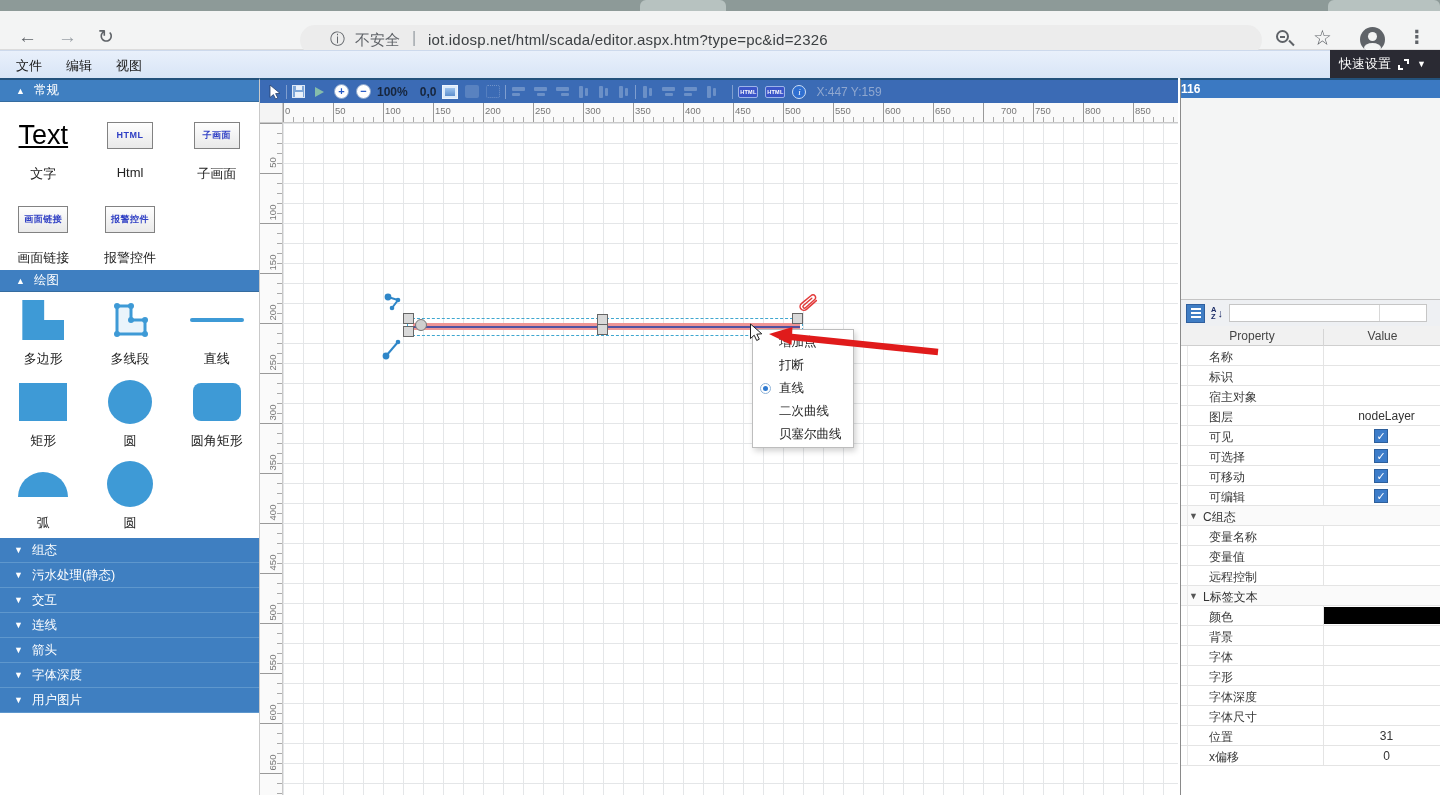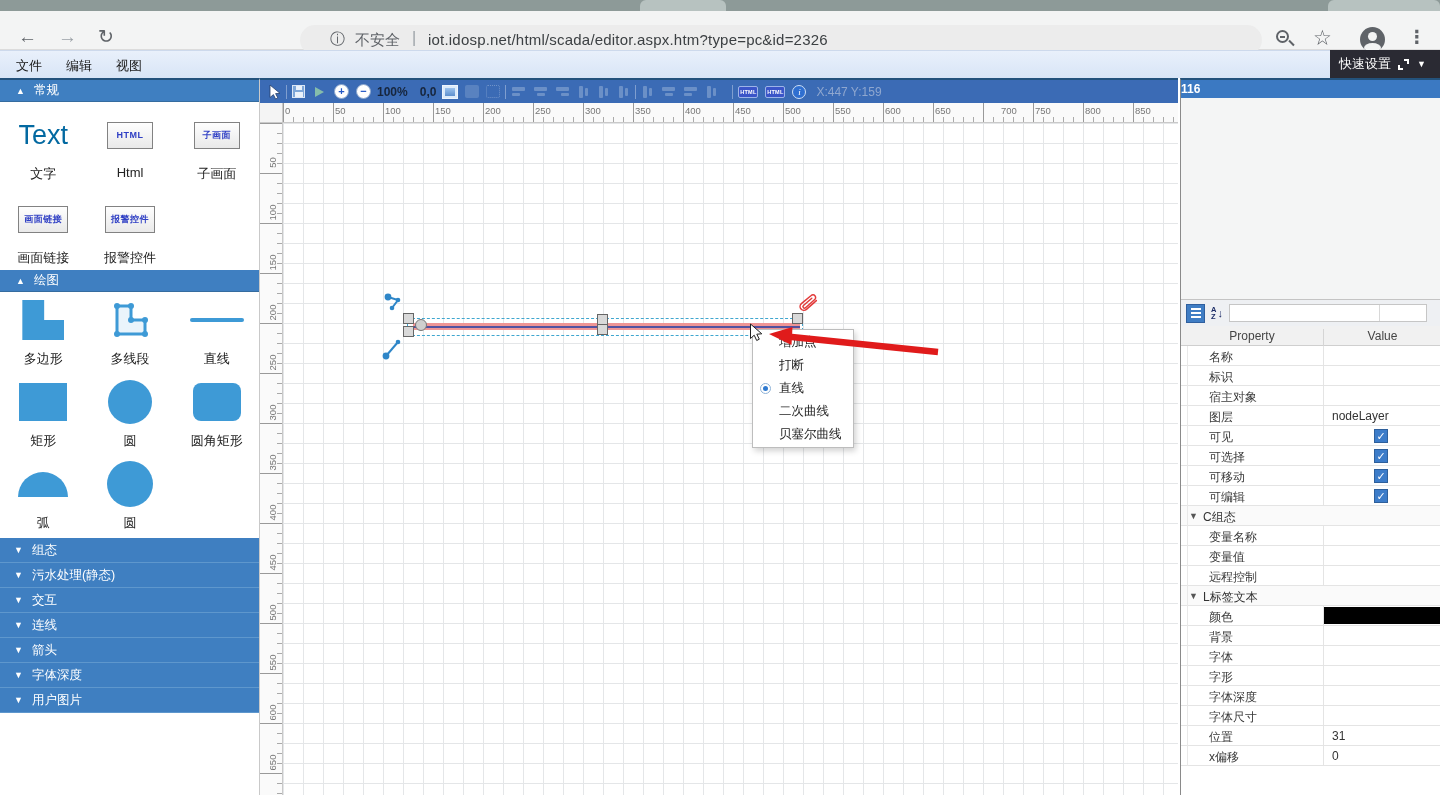--- a/index.html
+++ b/index.html
@@ -37,21 +37,21 @@
   .qs-ic i { position:absolute; right:0; top:0; width:5px; height:5px; border-top:2px solid #fff; border-right:2px solid #fff; }
   .qs-ic b { position:absolute; left:0; bottom:0; width:5px; height:5px; border-bottom:2px solid #fff; border-left:2px solid #fff; }
   #quickset .qs-caret { font-size:9px; margin-left:8px; }
 
   
   #palette { left:0; top:78px; width:260px; height:717px; background:#fff; border-top:2px solid #23527c; border-right:1px solid #c9c9c9; overflow:hidden; }
   .sec-head { width:260px; height:22px; background:#3f7fc1; color:#fff; font-size:12.5px; display:flex; align-items:center; border-bottom:1px solid #356c9f; }
   .sec-head .tri { font-size:9px; margin:0 9px 0 16px; }
   .gen-grid { width:260px; height:168px; display:grid; grid-template-columns:1fr 1fr 1fr; grid-auto-rows:84px; }
   .gen-cell { display:flex; flex-direction:column; align-items:center; justify-content:flex-start; padding-top:12px; }
-  .p-text { font-size:27px; color:#0369a1; line-height:34px; }
+  .p-text { font-size:27px; color:#000000; line-height:34px;text-decoration:underline; }
   .p-btn { min-width:46px; height:27px; padding:0 5px; background:linear-gradient(#fefefe,#e9e9e9); border:1px solid #828282;
            color:#2f3fc4; font-size:9px; font-weight:bold; display:flex; align-items:center; justify-content:center; letter-spacing:.5px; }
   .gen-label { margin-top:9px; font-size:13px; color:#222; }
   .shape-grid { width:260px; height:246px; display:grid; grid-template-columns:1fr 1fr 1fr; grid-auto-rows:82px; }
   .shape-cell { display:flex; flex-direction:column; align-items:center; justify-content:flex-end; padding-bottom:6px; }
   .sp-wrap { height:52px; display:flex; align-items:center; justify-content:center; }
   .shape-label { margin-top:4px; font-size:13px; color:#222; }
   .sp-polygon { width:42px; height:40px; background:#3e9ad6; clip-path:polygon(0 0,52% 0,52% 50%,100% 50%,100% 100%,0 100%); }
   .sp-line { width:54px; height:4px; background:#3e9ad6; border-radius:2px; }
   .sp-rect { width:48px; height:38px; background:#3e9ad6; }
@@ -140,21 +140,21 @@
   #ic-az .lets { display:flex; flex-direction:column; font-size:7.5px; font-weight:bold; color:#1c2c66; line-height:7px; }
   #ic-az .arr { font-size:11px; color:#1c2c66; margin-left:1px; }
   #insp-filter { margin-left:6px; width:198px; height:18px; background:#fff; border:1px solid #c6c6c6; position:relative; }
   #insp-filter i { position:absolute; right:46px; top:0; width:1px; height:100%; background:#d8d8d8; }
   #grid-head { left:0; top:246px; width:260px; height:20px; background:#f1f1f1; border-bottom:1px solid #cfcfcf; font-size:12px; color:#454545; }
   #grid-head .gh-p { position:absolute; left:0; top:3px; width:142px; text-align:center; }
   #grid-head .gh-v { position:absolute; left:142px; top:3px; width:118px; text-align:center; border-left:1px solid #d5d5d5; height:17px; }
   #prop-rows { left:0; top:266px; width:260px; height:451px; overflow:hidden; }
   .prow { position:relative; width:260px; height:20px; border-bottom:1px solid #e4e4e4; background:#fff; }
   .prow .plabel { position:absolute; left:28px; top:3px; font-size:12px; color:#3a3a3a; white-space:nowrap; }
-  .prow .pvalue { position:absolute; left:142px; top:0; width:118px; height:20px; border-left:1px solid #e4e4e4; font-size:12px; color:#333; padding:3px 0 0 8px; }
+  .prow .pvalue { position:absolute; left:142px; top:0; width:118px; height:20px; border-left:1px solid #e4e4e4; font-size:12px; color:#333; padding:3px 0 0 8px;text-align:center; }
   .prow.group .plabel { left:22px; color:#333; }
   .prow.group .gtri { position:absolute; left:8px; top:5px; font-size:9px; color:#555; }
   .prow.group { background:#fafafa; }
   .pcheck { position:absolute; left:193px; top:3px; width:14px; height:14px; background:#3c7cc9; border:1px solid #2e5f9b; color:#fff; font-size:11px; line-height:13px; text-align:center; }
   .pswatch { position:absolute; left:143px; top:1px; width:116px; height:17px; }
   .pleftpad { position:absolute; left:6px; top:0; width:1px; height:20px; background:#e9e9e9; }
 </style>
 </head>
 <body>
 

